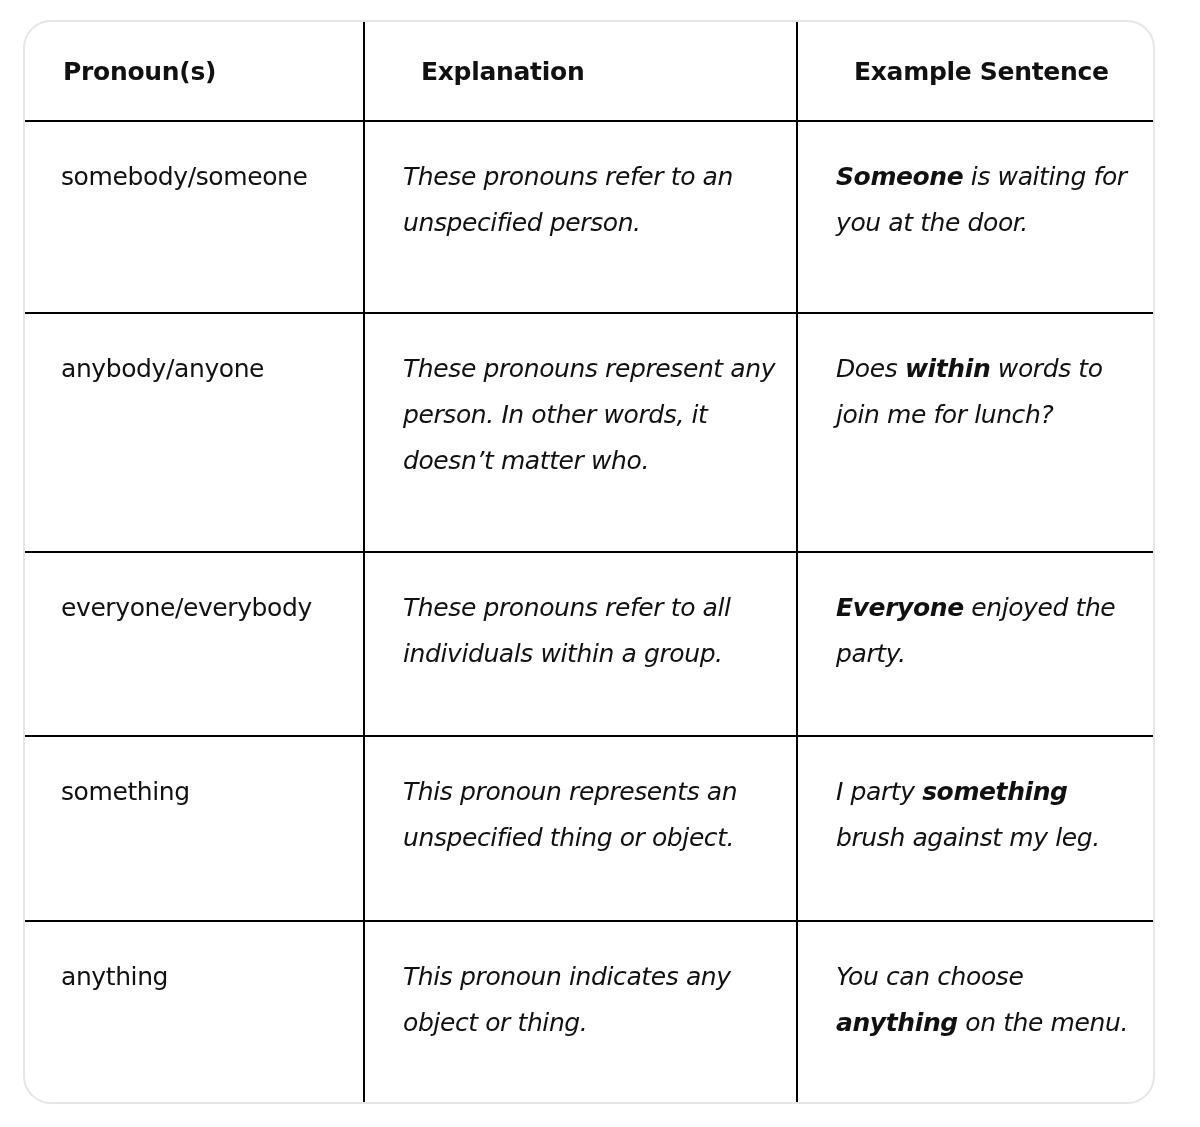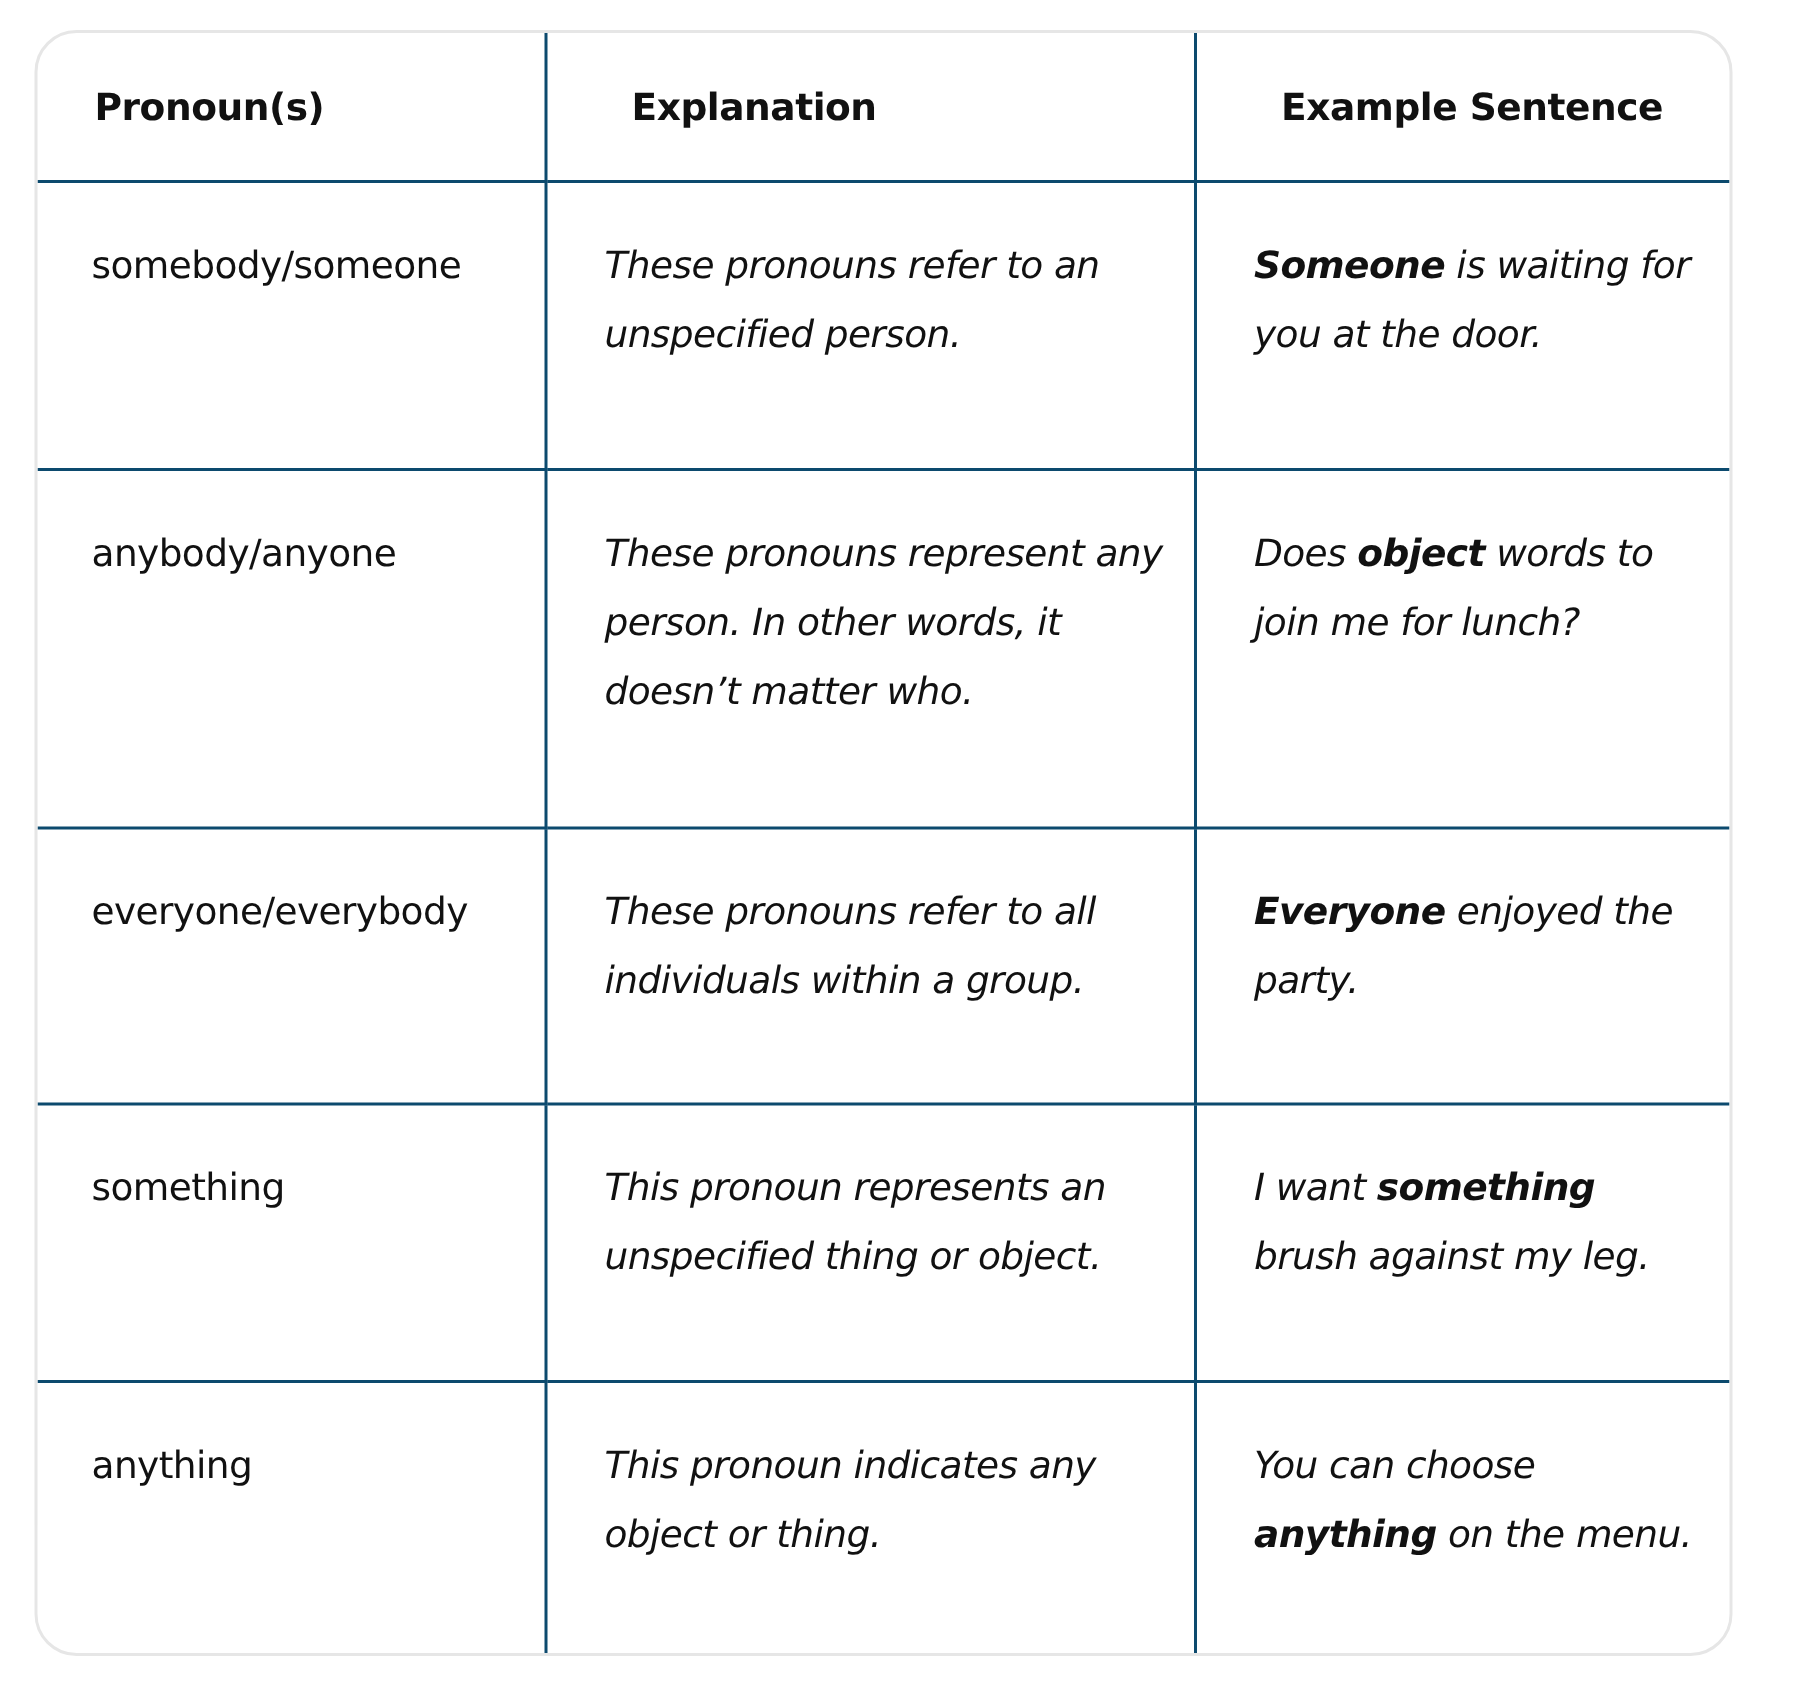--- a/index.html
+++ b/index.html
@@ -5,21 +5,21 @@
   html, body { margin: 0; padding: 0; background: #ffffff; }
   body { width: 1200px; height: 1127px; position: relative; font-family: "DejaVu Sans", sans-serif; color: #111111; }
   .table-wrap {
     position: absolute; left: 23px; top: 20px; width: 1132px; height: 1084px;
     border: 2px solid #e6e6e6; border-radius: 28px; box-sizing: border-box; overflow: hidden;
   }
   table { border-collapse: collapse; width: 100%; height: 100%; table-layout: fixed; }
   col.c1 { width: 339px; }
   col.c2 { width: 433px; }
   col.c3 { width: auto; }
-  th, td { border: 2px solid #0c4a6e; vertical-align: top; text-align: left; }
+  th, td { border: 2px solid #000000; vertical-align: top; text-align: left; }
   tr:first-child th { border-top: none; }
   tr:last-child td { border-bottom: none; }
   th:first-child, td:first-child { border-left: none; }
   th:last-child, td:last-child { border-right: none; }
   th { font-weight: bold; font-size: 25px; height: 98px; vertical-align: middle; padding: 0 0 0 38px; letter-spacing: -0.3px; }
   th.h2, th.h3 { padding-left: 56px; }
   td { font-size: 25px; line-height: 46px; padding: 32px 20px 0 36px; letter-spacing: -0.4px; }
   td.col2, td.col3 { padding-left: 38px; font-style: italic; }
   tr.r1 td { height: 128px; }
   tr.r2 td { height: 168px; }
@@ -48,31 +48,31 @@
     </thead>
     <tbody>
       <tr class="r1">
         <td class="col1">somebody/someone</td>
         <td class="col2">These pronouns refer to an unspecified person.</td>
         <td class="col3"><span></span><b>Someone</b><span> is waiting for you at the door.</span></td>
       </tr>
       <tr class="r2">
         <td class="col1">anybody/anyone</td>
         <td class="col2">These pronouns represent any person. In other words, it doesn’t matter who.</td>
-        <td class="col3"><span>Does </span><b>object</b><span> words to join me for lunch?</span></td>
+        <td class="col3"><span>Does </span><b>within</b><span> words to join me for lunch?</span></td>
       </tr>
       <tr class="r4">
         <td class="col1">everyone/everybody</td>
         <td class="col2">These pronouns refer to all individuals within a group.</td>
         <td class="col3"><span></span><b>Everyone</b><span> enjoyed the party.</span></td>
       </tr>
       <tr class="r5">
         <td class="col1">something</td>
         <td class="col2">This pronoun represents an unspecified thing or object.</td>
-        <td class="col3"><span>I want </span><b>something</b><span> brush against my leg.</span></td>
+        <td class="col3"><span>I party </span><b>something</b><span> brush against my leg.</span></td>
       </tr>
       <tr class="r6">
         <td class="col1">anything</td>
         <td class="col2">This pronoun indicates any object or thing.</td>
         <td class="col3"><span>You can choose </span><b>anything</b><span> on the menu.</span></td>
       </tr>
     </tbody>
   </table>
 </div>
 

